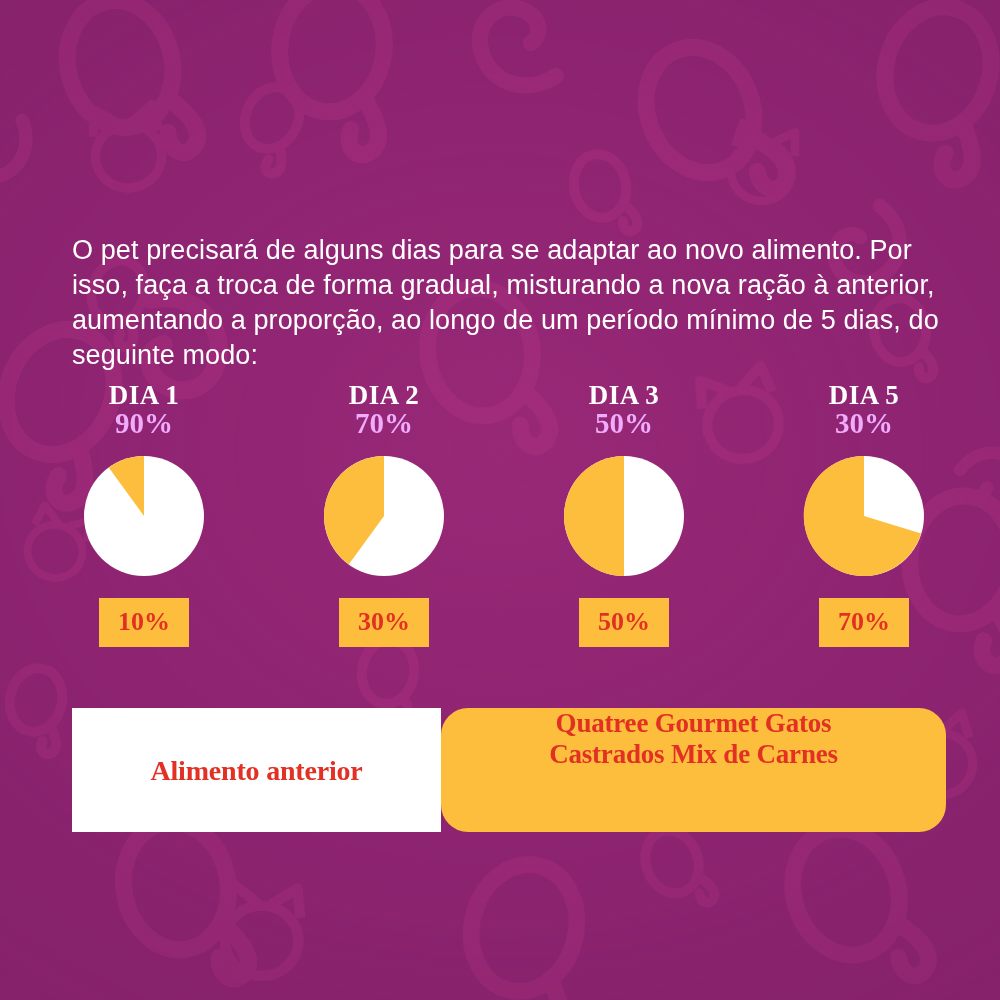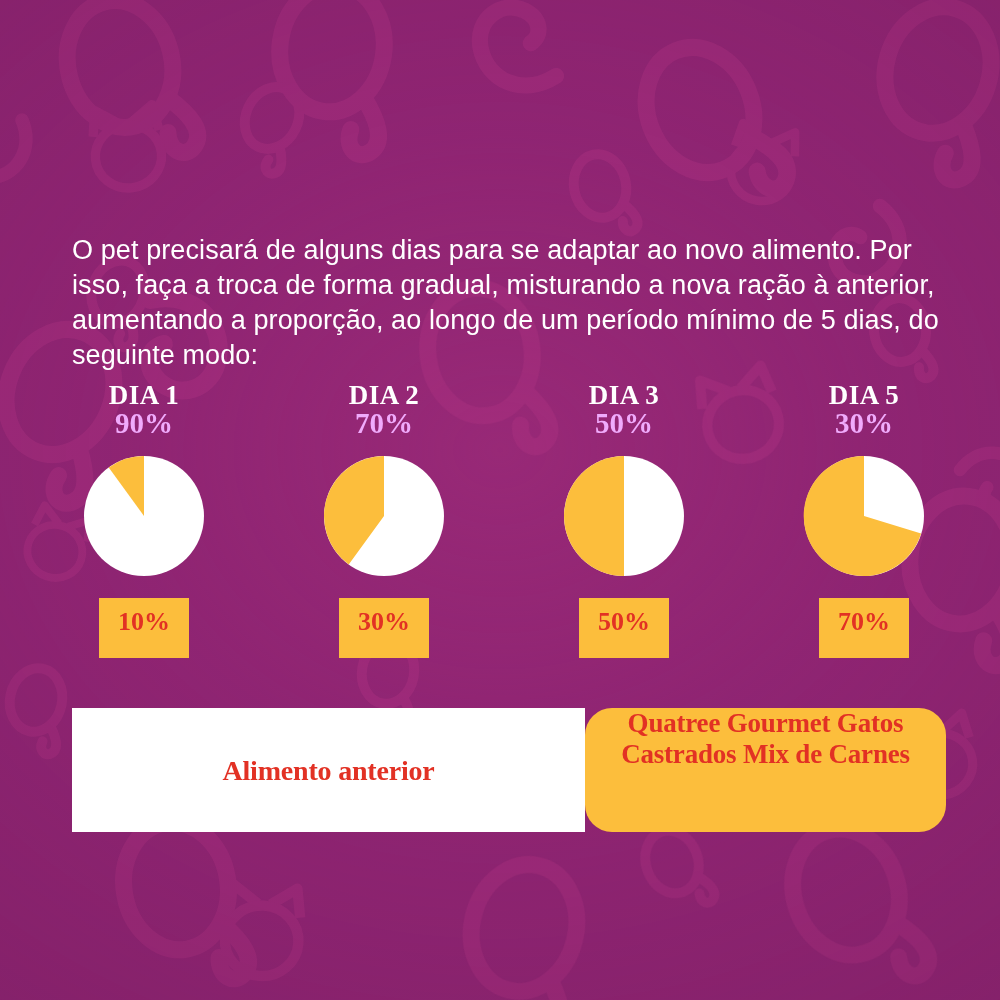--- a/index.html
+++ b/index.html
@@ -94,37 +94,37 @@
     display: block;
   }
   .badge {
     margin-top: 20px;
     background: #FCBE3C;
     color: #E23124;
     font-family: "Liberation Serif", serif;
     font-weight: bold;
     font-size: 26px;
     line-height: 1;
-    padding: 11px 16px 23px 16px;
+    padding: 11px 16px 12px 16px;
     min-width: 58px;
     text-align: center;
     box-sizing: content-box;
   }
 
   
   #legend {
     position: absolute;
     left: 72px;
     top: 708px;
     width: 874px;
     height: 124px;
     display: flex;
   }
   #legend-left {
-    width: 513px;
+    width: 369px;
     background: #ffffff;
     display: flex;
     align-items: center;
     justify-content: center;
   }
   #legend-right {
     flex: 1;
     background: #FCBE3C;
     display: flex;
     align-items: flex-start;

